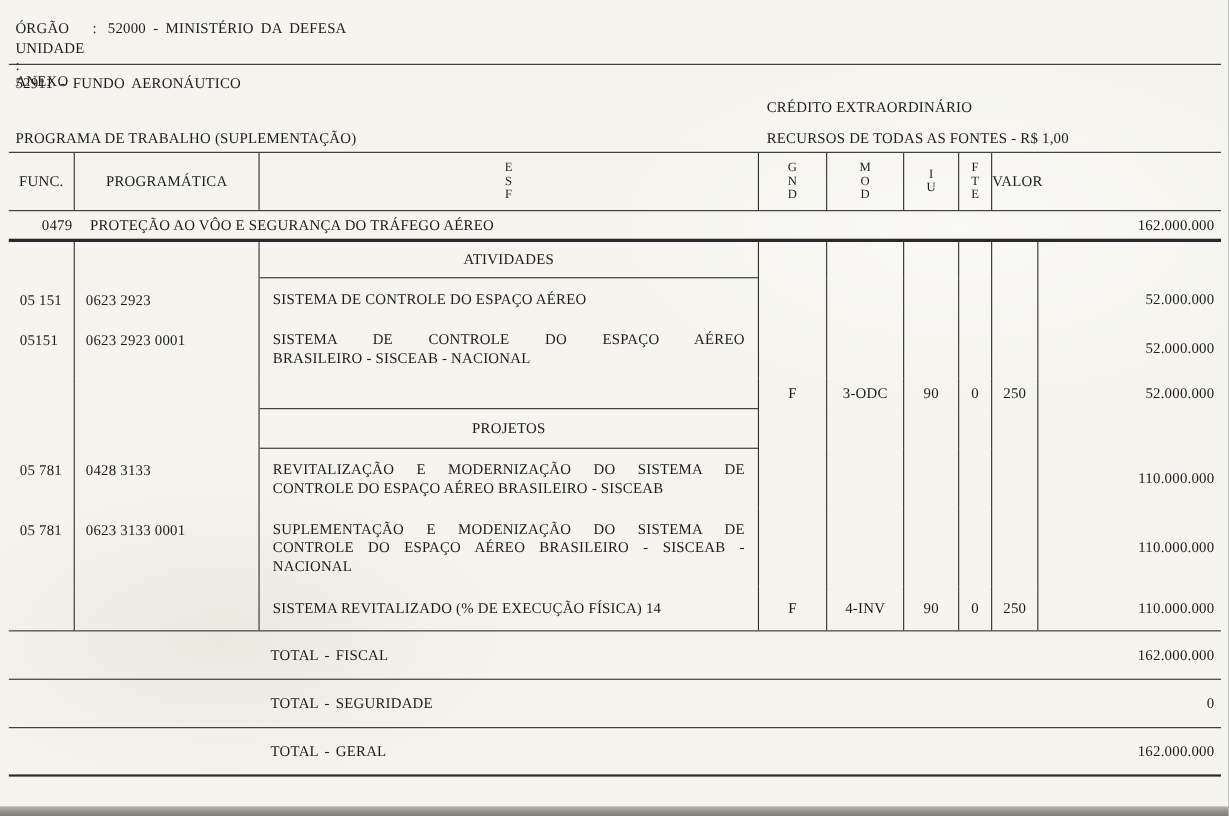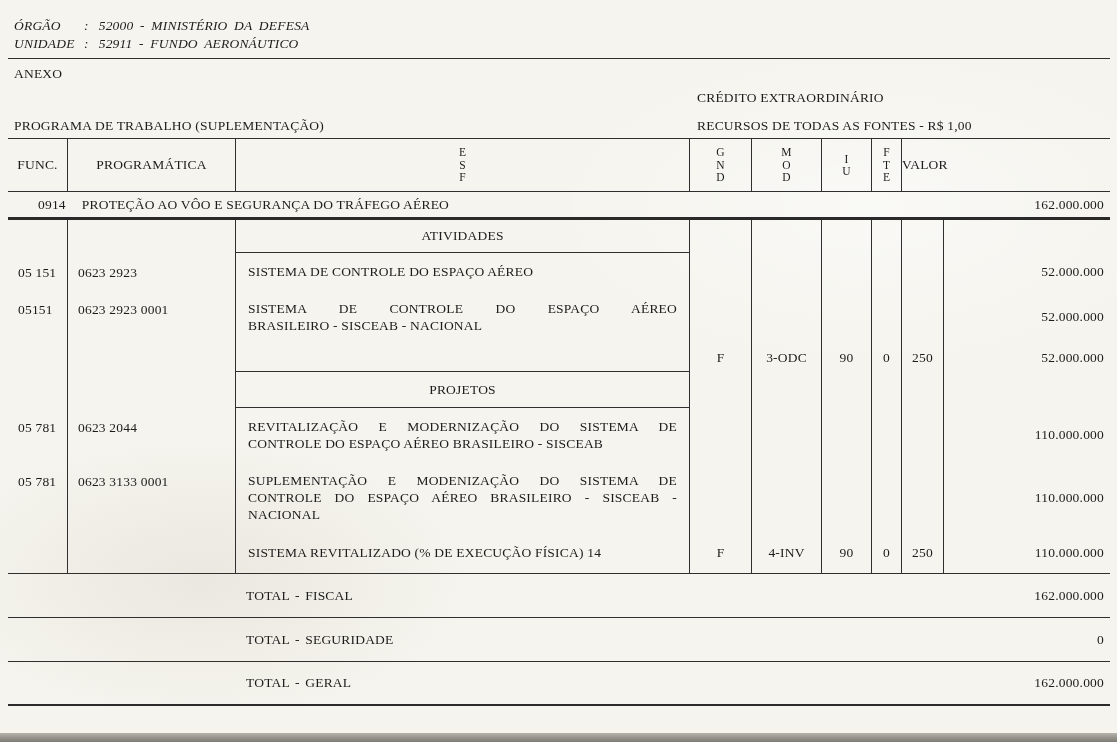--- a/index.html
+++ b/index.html
@@ -14,22 +14,22 @@
     font-size:13.5px;
     letter-spacing:.2px;
     background:
       radial-gradient(ellipse 420px 220px at 18% 78%, rgba(205,200,185,.28), transparent 65%),
       radial-gradient(ellipse 520px 260px at 78% 28%, rgba(255,255,255,.45), transparent 65%),
       #f5f4ee;
   }
   .content { position:absolute; left:8px; top:0; width:1102px; }
 
   
-  .idline { display:flex; align-items:baseline; padding-left:6px; height:18px; margin-top:18px; word-spacing:3px;font-style:italic; }
-  .idline.second { margin-top:0; }
+  .idline { display:flex; align-items:baseline; padding-left:6px; height:18px; margin-top:18px; word-spacing:3px; }
+  .idline.second { margin-top:0;flex-direction:column; }
   .idline .lbl { width:70px; display:inline-block; }
   .idline .colon { margin-right:10px; }
   .toprule { border-bottom:1.5px solid #2f2f2f; margin-top:4px; }
   .anexo { padding-left:6px; margin-top:7px; height:17px; }
   .pre-table { position:relative; height:55px; }
   .credito { position:absolute; left:689px; top:7px; }
   .prog-trab { position:absolute; left:6px; bottom:4px; }
   .recursos { position:absolute; left:689px; bottom:4px; }
 
   
@@ -116,21 +116,21 @@
 D</div>
       <div class="th vr stack">I
 U</div>
       <div class="th vr stack">F
 T
 E</div>
       <div class="th">VALOR</div>
     </div>
 
     <div class="prog-row">
-      <span class="prog-code">0914</span>
+      <span class="prog-code">0479</span>
       <span class="prog-title">PROTEÇÃO AO VÔO E SEGURANÇA DO TRÁFEGO AÉREO</span>
       <span class="prog-valor">162.000.000</span>
     </div>
 
     <div class="tbody">
 
       <div class="grid brow sec-ativ h-ativ">
         <div class="cell vr"></div>
         <div class="cell vr"></div>
         <div class="cell vr c-desc sec">ATIVIDADES</div>
@@ -190,21 +190,21 @@
         <div class="cell vr"></div>
         <div class="cell vr"></div>
         <div class="cell vr"></div>
         <div class="cell vr"></div>
         <div class="cell vr"></div>
         <div class="cell"></div>
       </div>
 
       <div class="grid brow brow-item">
         <div class="cell vr c-func">05 781</div>
-        <div class="cell vr c-prog">0623 2044</div>
+        <div class="cell vr c-prog">0428 3133</div>
         <div class="cell vr c-desc">
             <div class="jline">REVITALIZAÇÃO E MODERNIZAÇÃO DO SISTEMA DE</div>
             <div class="jline">CONTROLE DO ESPAÇO AÉREO BRASILEIRO - SISCEAB</div>
           </div>
         <div class="cell vr"></div>
         <div class="cell vr"></div>
         <div class="cell vr"></div>
         <div class="cell vr"></div>
         <div class="cell vr"></div>
         <div class="cell c-valor">110.000.000</div>

